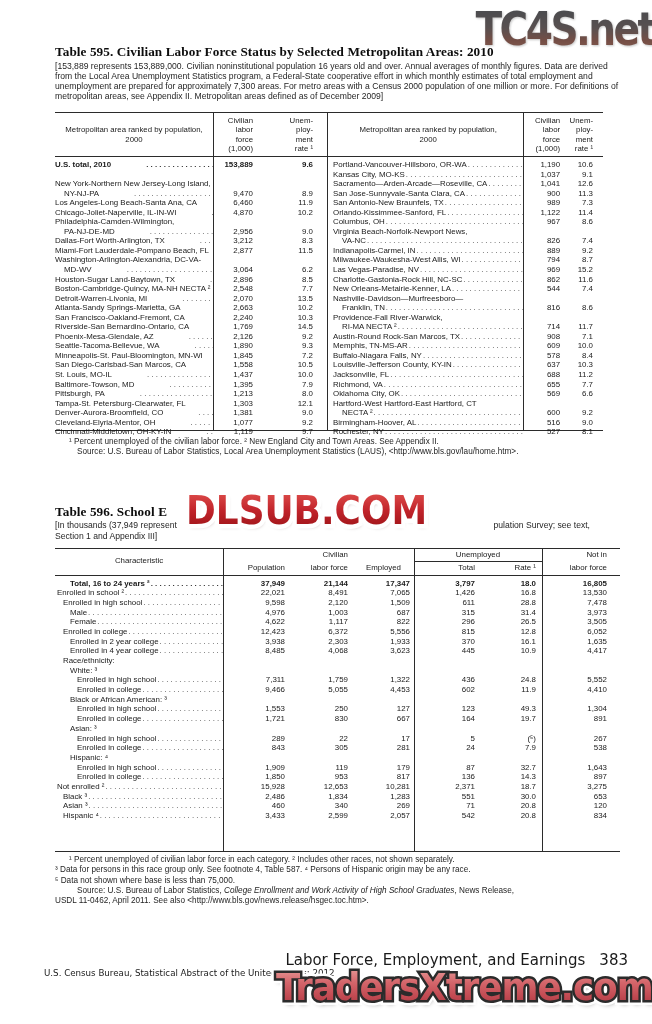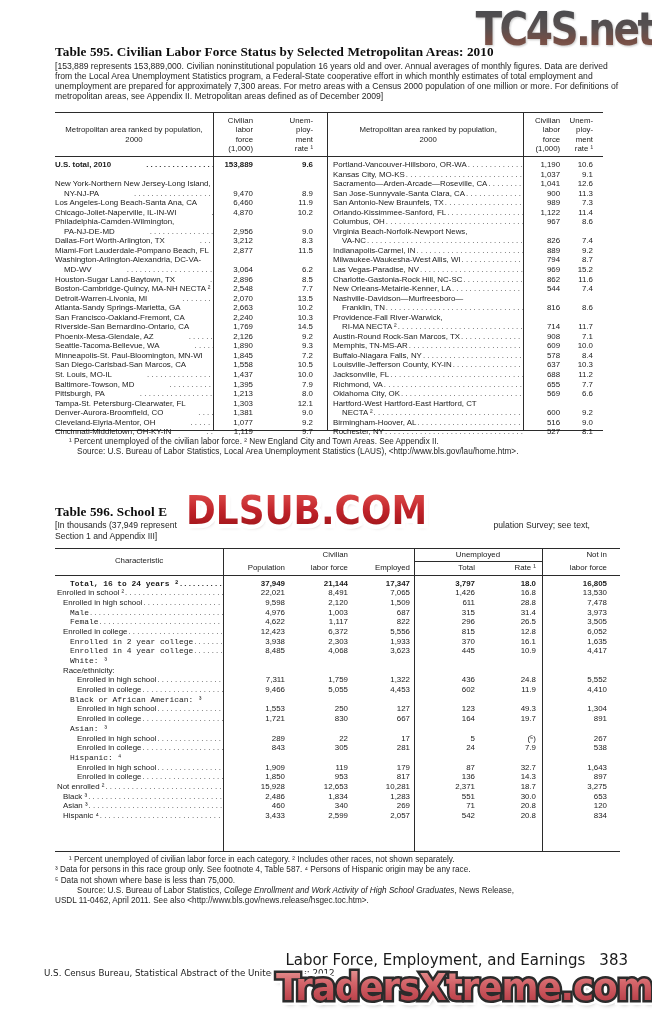--- a/index.html
+++ b/index.html
@@ -85,37 +85,37 @@
   #t596 .vr1 { left:168px; } #t596 .vr2 { left:359px; } #t596 .vr3 { left:487px; }
   #t596 .unemp-rule { position:absolute; top:13px; left:359px; width:128px; height:1px; background:#2b2b2b; }
   #t596-header { position:absolute; top:0; left:0; right:0; height:27px; }
   #t596-header span { position:absolute; display:block; }
   .h-char { left:0; width:168px; top:8px; text-align:center; }
   .h-civ  { left:230px; width:63px; top:2px; text-align:right; }
   .h-unemp{ left:359px; width:128px; top:2px; text-align:center; }
   .h-notin{ left:485px; width:67px; top:2px; text-align:right; }
   .h-pop  { left:168px; width:62px; top:15px; text-align:right; }
   .h-clf2 { left:230px; width:63px; top:15px; text-align:right; }
-  .h-emp  { left:293px; width:62px; top:15px; text-align:right; }
+  .h-emp  { left:293px; width:53px; top:15px; text-align:right; }
   .h-tot  { left:359px; width:61px; top:15px; text-align:right; }
   .h-rate { left:424px; width:57px; top:15px; text-align:right; }
   .h-nilf2{ left:485px; width:67px; top:15px; text-align:right; }
   #t596-body { position:absolute; top:30.5px; left:0; right:0; display:flex; flex-direction:column; }
   .r596 { display:flex; height:9.7px; align-items:baseline; white-space:nowrap; }
   .r596.gap { }
   .r596.bold { font-weight:bold; }
   .r596 .c0 { width:168px; display:flex; overflow:hidden; }
   .r596 .cell { text-align:right; }
   .r596 .cv0 { width:62px; }
   .r596 .cv1 { width:63px; }
   .r596 .cv2 { width:66px; padding-right:4px; }
   .r596 .cv3 { width:65px; padding-right:4px; }
   .r596 .cv4 { width:61px; padding-right:4px; }
   .r596 .cv5 { width:80px; padding-right:13px; }
-  .pl0 { padding-left:2px; } .pl1 { padding-left:8px; } .pl2 { padding-left:15px;font-family:Liberation Mono, monospace; } .pl3 { padding-left:22px; }
+  .pl0 { padding-left:2px; } .pl1 { padding-left:8px; } .pl2 { padding-left:15px; } .pl3 { padding-left:22px; }
   
   #footer-right { position:absolute; top:951px; right:24px; z-index:2;
     font-family:"DejaVu Sans", sans-serif; font-size:15px; color:#1a1a1a; white-space:nowrap; }
   #footer-right .pgnum { margin-left:14px; }
   #footer-left { position:absolute; top:968px; left:44px; z-index:2;
     font-family:"DejaVu Sans", sans-serif; font-size:8.7px; color:#1a1a1a; white-space:nowrap; }
 </style>
 </head>
 <body>
 
@@ -741,26 +741,26 @@
           </span>
           <span class="cell cv0">8,485</span>
           <span class="cell cv1">4,068</span>
           <span class="cell cv2">3,623</span>
           <span class="cell cv3">445</span>
           <span class="cell cv4">10.9</span>
           <span class="cell cv5">4,417</span>
         </div>
         <div class="r596">
           <span class="c0">
+            <span class="lbl pl1">Race/ethnicity:</span>
+          </span>
+        </div>
+        <div class="r596">
+          <span class="c0">
             <span class="lbl pl2">White: ³</span>
-          </span>
-        </div>
-        <div class="r596">
-          <span class="c0">
-            <span class="lbl pl1">Race/ethnicity:</span>
           </span>
         </div>
         <div class="r596">
           <span class="c0">
             <span class="lbl pl3">Enrolled in high school</span>
             <span class="dots"></span>
           </span>
           <span class="cell cv0">7,311</span>
           <span class="cell cv1">1,759</span>
           <span class="cell cv2">1,322</span>

